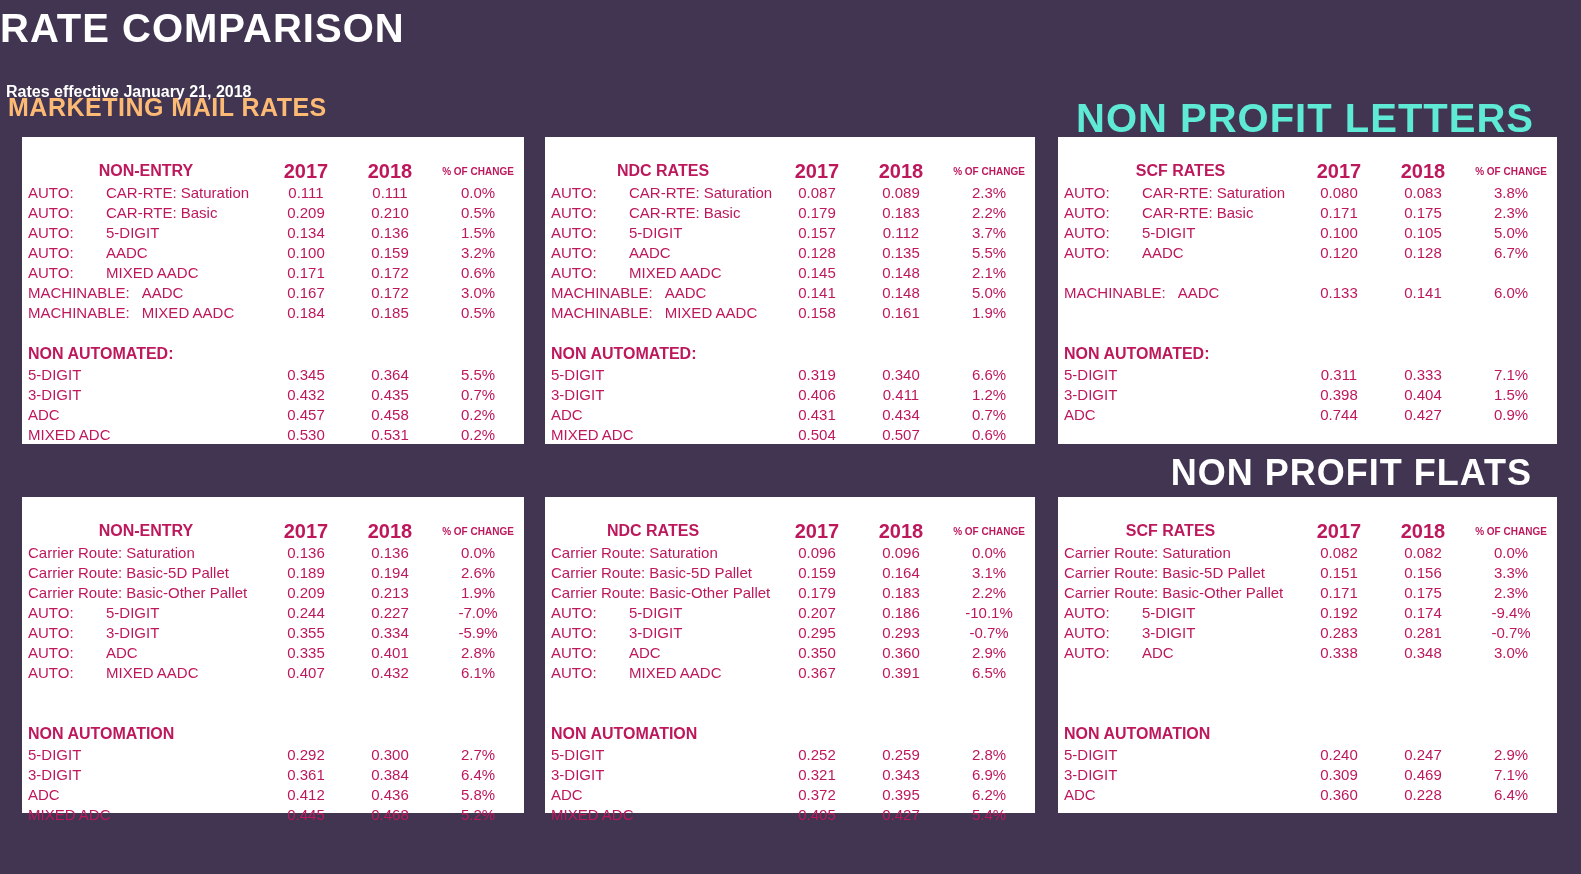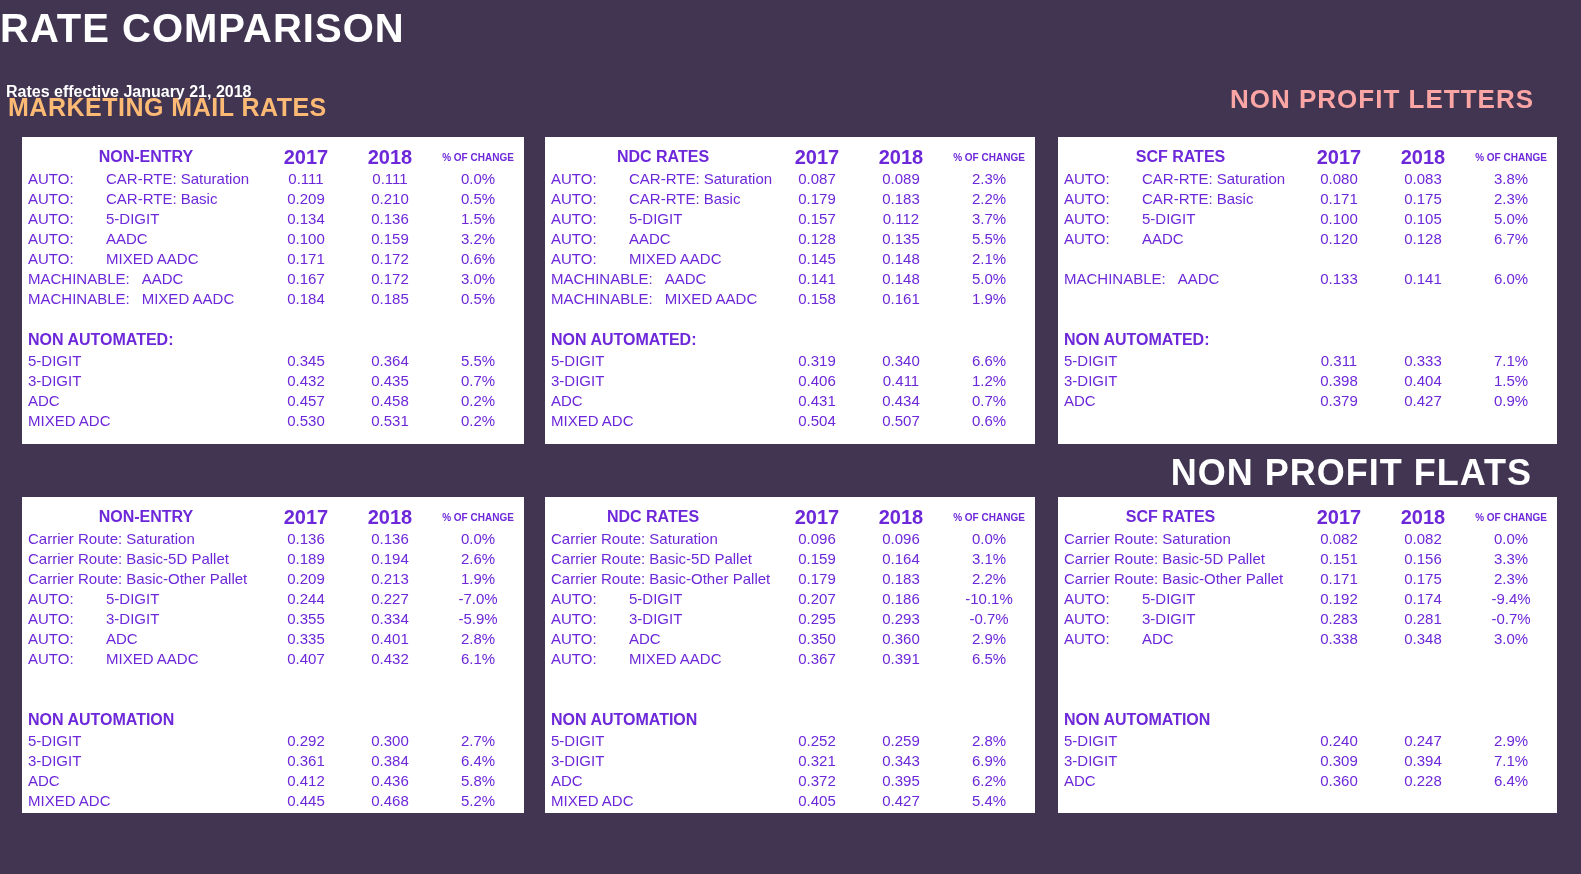--- a/index.html
+++ b/index.html
@@ -14,30 +14,30 @@
   }
   .subtitle{
     position:absolute;top:61px;left:6px;color:#ffffff;
     font-size:16px;font-weight:bold;margin-top:22px;
   }
   .h-marketing{
     position:absolute;top:93px;left:8px;color:#fdba74;
     font-size:25px;font-weight:bold;letter-spacing:.5px;
   }
   .h-letters{
-    position:absolute;top:84px;right:47px;color:#fca5a5;
-    font-size:26px;font-weight:bold;letter-spacing:1px;
+    position:absolute;top:96px;right:47px;color:#5eead4;
+    font-size:40px;font-weight:bold;letter-spacing:1px;
   }
   .h-flats{
     position:absolute;top:452px;right:49px;color:#ffffff;
     font-size:36px;font-weight:bold;letter-spacing:1px;
   }
   .panel{
-    position:absolute;background:#ffffff;color:#6d28d9;
-    padding-top:6px;box-sizing:border-box;
+    position:absolute;background:#ffffff;color:#be185d;
+    padding-top:20px;box-sizing:border-box;
   }
   .p0{left:22px;  top:137px; width:502px; height:307px;}
   .p1{left:545px; top:137px; width:490px; height:307px;}
   .p2{left:1058px;top:137px; width:499px; height:307px;}
   .p3{left:22px;  top:497px; width:502px; height:316px;}
   .p4{left:545px; top:497px; width:490px; height:316px;}
   .p5{left:1058px;top:497px; width:499px; height:316px;}
 
   .thead{display:flex;height:26px;align-items:flex-end;}
   .trow{display:flex;height:20px;line-height:20px;font-size:15px;}
@@ -267,21 +267,21 @@
       <div class="c-chg">7.1%</div>
     </div>
     <div class="trow">
       <div class="c-label"><span>3-DIGIT</span></div>
       <div class="c-num">0.398</div>
       <div class="c-num">0.404</div>
       <div class="c-chg">1.5%</div>
     </div>
     <div class="trow">
       <div class="c-label"><span>ADC</span></div>
-      <div class="c-num">0.379</div>
+      <div class="c-num">0.744</div>
       <div class="c-num">0.427</div>
       <div class="c-chg">0.9%</div>
     </div>
   </section>
 <section class="panel p3">
     <div class="thead">
       <div class="c-label th-name">NON-ENTRY</div>
       <div class="c-num th-year">2017</div>
       <div class="c-num th-year">2018</div>
       <div class="c-chg th-chg">% OF CHANGE</div>
@@ -488,21 +488,21 @@
     </div>
     <div class="trow">
       <div class="c-label"><span>5-DIGIT</span></div>
       <div class="c-num">0.240</div>
       <div class="c-num">0.247</div>
       <div class="c-chg">2.9%</div>
     </div>
     <div class="trow">
       <div class="c-label"><span>3-DIGIT</span></div>
       <div class="c-num">0.309</div>
-      <div class="c-num">0.394</div>
+      <div class="c-num">0.469</div>
       <div class="c-chg">7.1%</div>
     </div>
     <div class="trow">
       <div class="c-label"><span>ADC</span></div>
       <div class="c-num">0.360</div>
       <div class="c-num">0.228</div>
       <div class="c-chg">6.4%</div>
     </div>
   </section>
 

